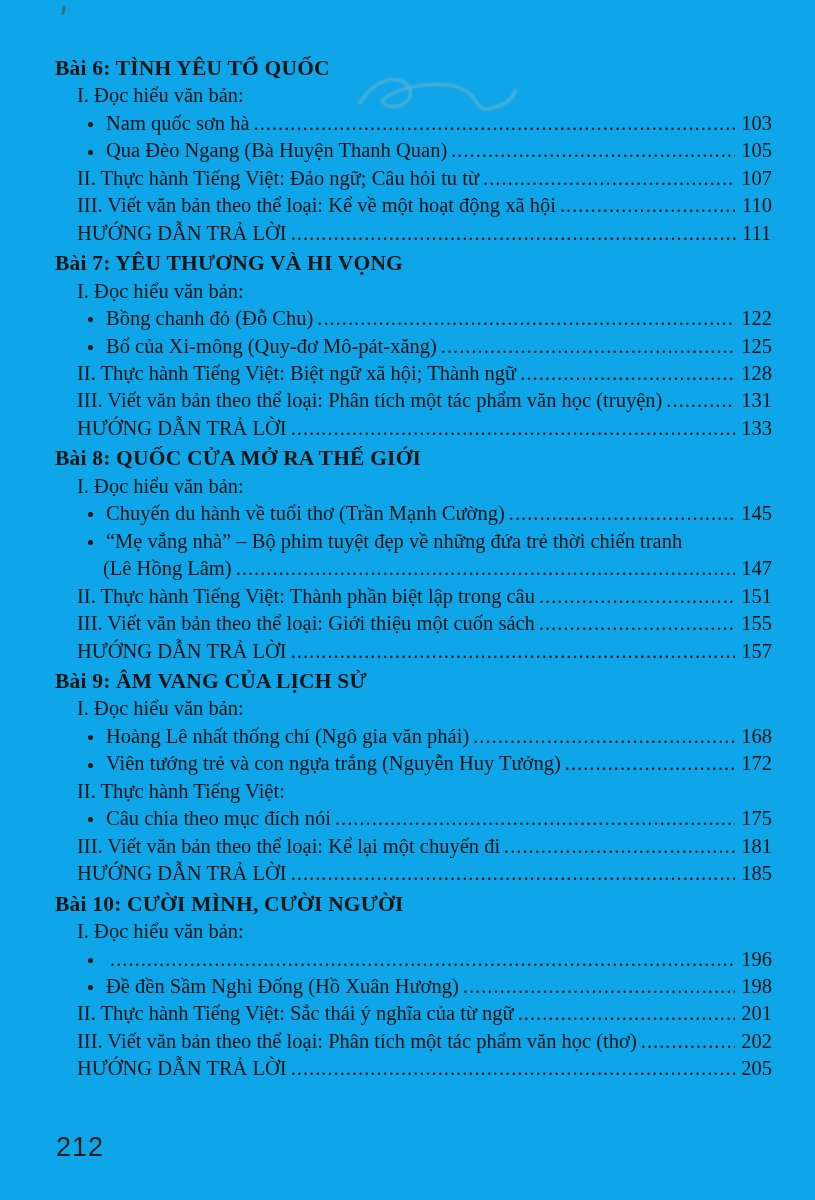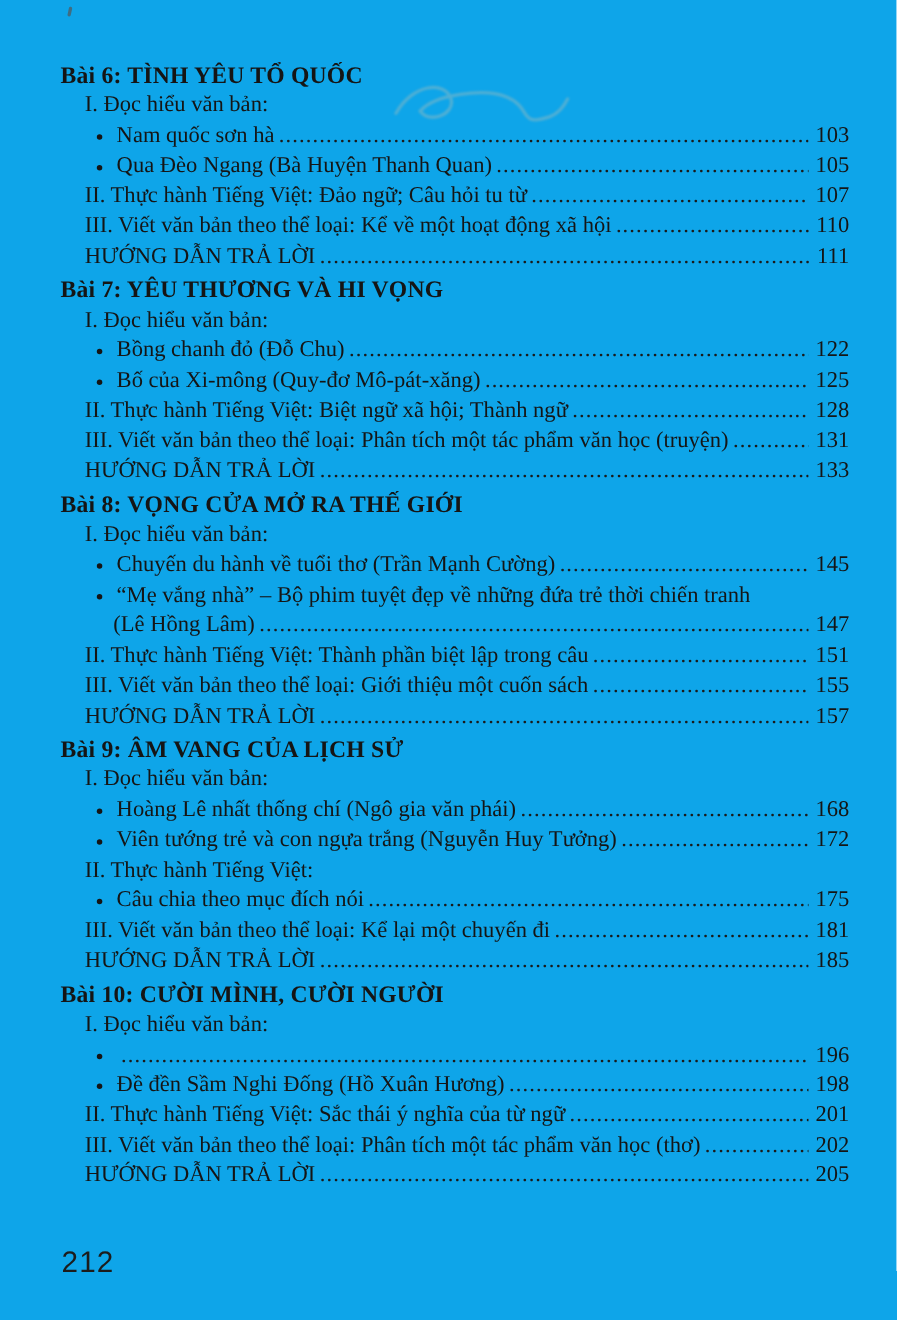--- a/index.html
+++ b/index.html
@@ -71,21 +71,20 @@
     margin-left: 4px;
     letter-spacing: 1px;
     color: #1a1a1a;
   }
   .dots::after {
     content: "..................................................................................................................................................................................................";
   }
   .pg {
     flex: 0 0 auto;
     min-width: 36px;
-    text-align: right;
     padding-left: 6px;
   }
   .folio {
     position: absolute;
     left: 56px;
     top: 1132px;
     font-family: "Liberation Sans", "DejaVu Sans", sans-serif;
     font-size: 27px;
     letter-spacing: 1px;
     color: #1c1c1c;
@@ -161,21 +160,21 @@
           <span class="dots"></span>
           <span class="pg">131</span>
         </div>
         <div class="row lv-roman">
           <span class="txt"><span>HƯỚNG DẪN TRẢ LỜI</span></span>
           <span class="dots"></span>
           <span class="pg">133</span>
         </div>
       </div>
       <div class="toc-section">
-        <div class="row heading">Bài 8: VỌNG CỬA MỞ RA THẾ GIỚI</div>
+        <div class="row heading">Bài 8: QUỐC CỬA MỞ RA THẾ GIỚI</div>
         <div class="row lv-roman">
           <span class="txt"><span>I. Đọc hiểu văn bản:</span></span>
         </div>
         <div class="row lv-bullet">
           <span class="bullet"></span>
           <span class="txt"><span class="it">Chuyến du hành về tuổi thơ</span><span> (Trần Mạnh Cường)</span></span>
           <span class="dots"></span>
           <span class="pg">145</span>
         </div>
         <div class="row lv-bullet">

